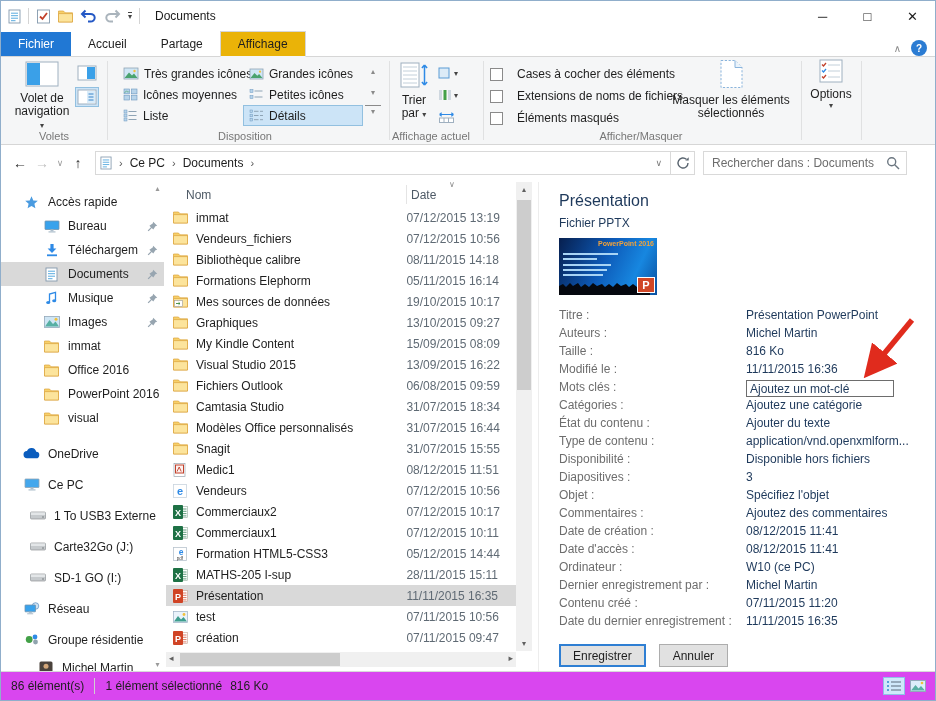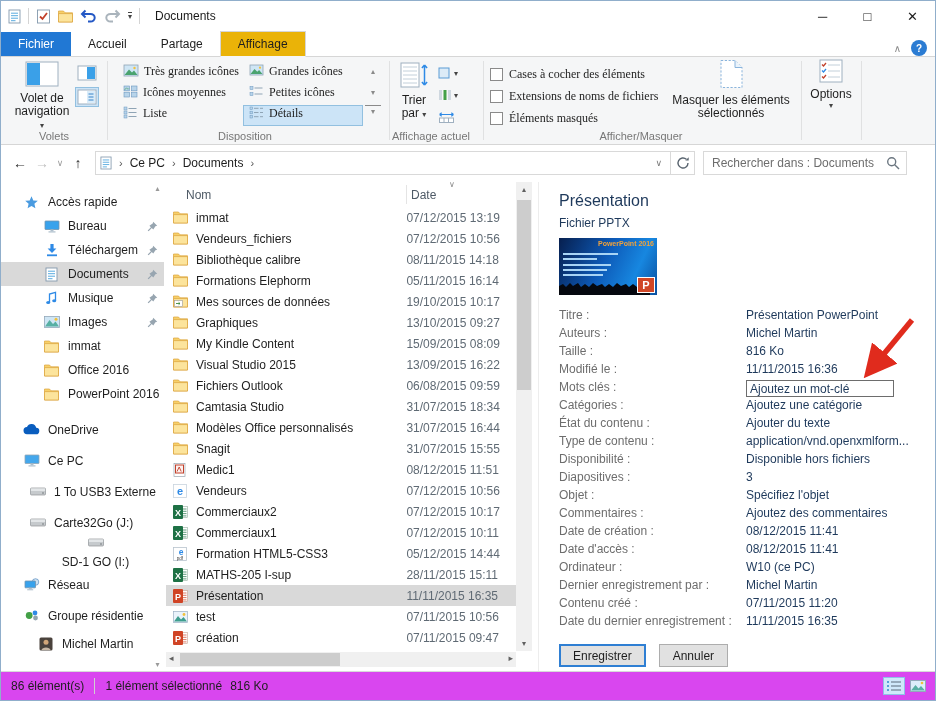--- a/index.html
+++ b/index.html
@@ -32,26 +32,26 @@
   
   .ribbon { position:relative; height:88px; background:#f5f6f7; border-bottom:1px solid #d6d6d6; }
   .grp-sep { position:absolute; top:4px; bottom:4px; width:1px; background:#e0e1e2; }
   .grp-label { position:absolute; bottom:2px; font-size:11px; color:#777; transform:translateX(-50%); white-space:nowrap; }
   .bigbtn { position:absolute; display:flex; flex-direction:column; align-items:center; text-align:center; }
   .bigbtn .blabel { margin-top:2px; line-height:13px; }
   .caret9 { font-size:8px; color:#444; }
   .smallpane { position:absolute; width:24px; height:20px; display:flex; align-items:center; justify-content:center; border:1px solid transparent; }
   .smallpane.sel { background:#cce4f7; border-color:#92c0e0; }
   .disp-col { position:absolute; top:6px; }
-  .disp-item { display:flex; height:21px; padding:0 5px; border:1px solid transparent; white-space:nowrap;font-family:Liberation Serif, serif; }
+  .disp-item { display:flex; align-items:center; height:21px; padding:0 5px; border:1px solid transparent; white-space:nowrap; }
   .disp-item.sel { background:#cce4f7; border-color:#92c0e0; }
   .disp-item .disp-icon { margin-right:5px; display:inline-flex; }
   .rib-scroll { position:absolute; width:16px; height:16px; display:flex; align-items:center; justify-content:center; font-size:8px; color:#8a8a8a; }
   .smicon-row { display:flex; align-items:center; gap:2px; height:20px; }
-  .cb-row { display:flex; align-items:center; height:22px; gap:6px; white-space:nowrap;font-family:Liberation Serif, serif; }
+  .cb-row { display:flex; align-items:center; height:22px; gap:14px; white-space:nowrap; }
   .cb { width:13px; height:13px; background:#fff; border:1px solid #8a8a8a; }
 
   
   .addrbar { height:36px; display:flex; align-items:center; padding-left:8px; background:#fff; }
   .nav-arrow { width:22px; text-align:center; font-size:14px; }
   .addr-box { width:576px; height:24px; border:1px solid #d9d9d9; display:flex; align-items:center; padding:0 4px; margin-left:6px; }
   .crumb-sep { color:#555; font-size:11px; margin:0 7px; }
   .addr-caret { margin-left:auto; color:#777; font-size:9px; padding-right:4px; }
   .refresh-box { width:24px; height:24px; border:1px solid #d9d9d9; border-left:none; display:flex; align-items:center; justify-content:center; }
   .search-box { width:204px; height:24px; border:1px solid #d9d9d9; margin-left:8px; display:flex; align-items:center; padding:0 6px; }
@@ -497,20 +497,29 @@
         </div>
         <div class="sb-item" style="height: 24px; padding-left: 42px;">
           <span class="icon16">
             <svg width="15" height="13" viewBox="0 0 15 13">
               <path d="M.5 1h5l1.5 1.8h7.5V12H.5z" fill="#f7d069" stroke="#dba33c" stroke-width=".7"></path>
               <path d="M.5 3.6h14V12H.5z" fill="#fce49c" stroke="#dba33c" stroke-width=".7"></path>
             </svg>
           </span>
           <span class="sb-label">PowerPoint 2016</span>
         </div>
+        <div class="sb-item" style="height: 24px; padding-left: 42px;">
+          <span class="icon16">
+            <svg width="15" height="13" viewBox="0 0 15 13">
+              <path d="M.5 1h5l1.5 1.8h7.5V12H.5z" fill="#f7d069" stroke="#dba33c" stroke-width=".7"></path>
+              <path d="M.5 3.6h14V12H.5z" fill="#fce49c" stroke="#dba33c" stroke-width=".7"></path>
+            </svg>
+          </span>
+          <span class="sb-label">visual</span>
+        </div>
         <div class="sb-item" style="height: 31px; padding-left: 22px; margin-top: 8px;">
           <span class="icon16">
             <svg width="18" height="11" viewBox="0 0 18 11">
               <path d="M4.5 10.5a3.8 3.8 0 0 1-.3-7.6A5.2 5.2 0 0 1 14 3.6a3.4 3.4 0 0 1-.4 6.9z" fill="#0a5dbe"></path>
             </svg>
           </span>
           <span class="sb-label">OneDrive</span>
         </div>
         <div class="sb-item" style="height: 31px; padding-left: 22px;">
           <span class="icon16">
@@ -535,21 +544,21 @@
         <div class="sb-item" style="height: 31px; padding-left: 28px;">
           <span class="icon16">
             <svg width="16" height="9" viewBox="0 0 16 9">
               <rect x=".5" y="1" width="15" height="7" rx="1" fill="#c6cacd" stroke="#8f9397" stroke-width=".7"></rect>
               <rect x=".9" y="1.4" width="14.2" height="2.6" fill="#e3e6e8"></rect>
               <circle cx="13" cy="6" r=".8" fill="#6f7478"></circle>
             </svg>
           </span>
           <span class="sb-label">Carte32Go (J:)</span>
         </div>
-        <div class="sb-item" style="height: 31px; padding-left: 28px; flex-direction: column;">
+        <div class="sb-item" style="height: 31px; padding-left: 28px;">
           <span class="icon16">
             <svg width="16" height="9" viewBox="0 0 16 9">
               <rect x=".5" y="1" width="15" height="7" rx="1" fill="#c6cacd" stroke="#8f9397" stroke-width=".7"></rect>
               <rect x=".9" y="1.4" width="14.2" height="2.6" fill="#e3e6e8"></rect>
               <circle cx="13" cy="6" r=".8" fill="#6f7478"></circle>
             </svg>
           </span>
           <span class="sb-label">SD-1 GO (I:)</span>
         </div>
         <div class="sb-item" style="height: 31px; padding-left: 22px;">

